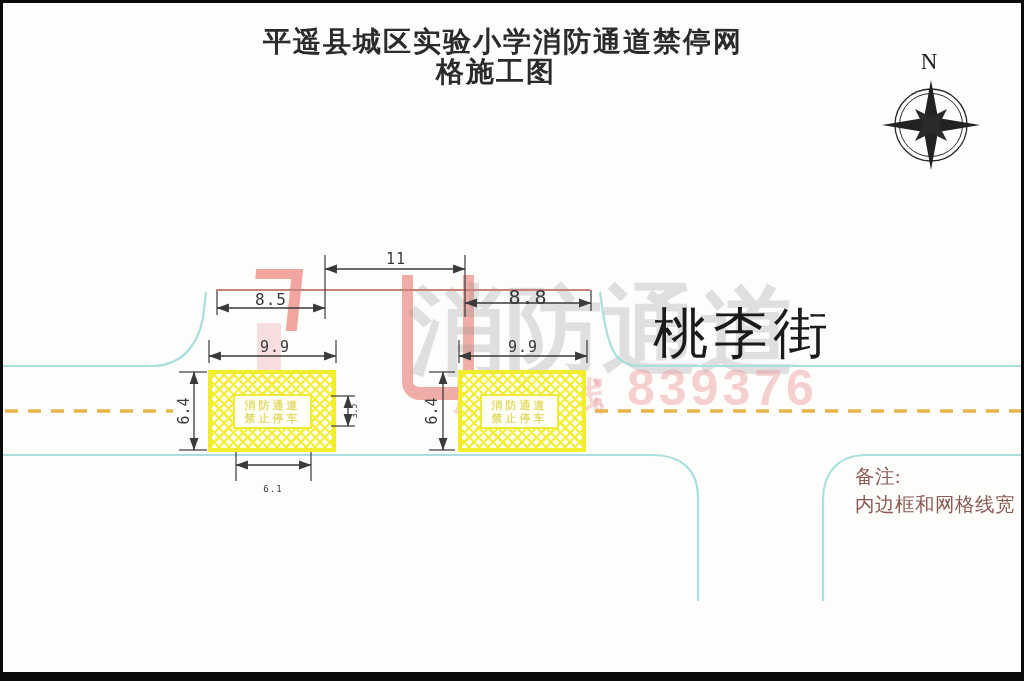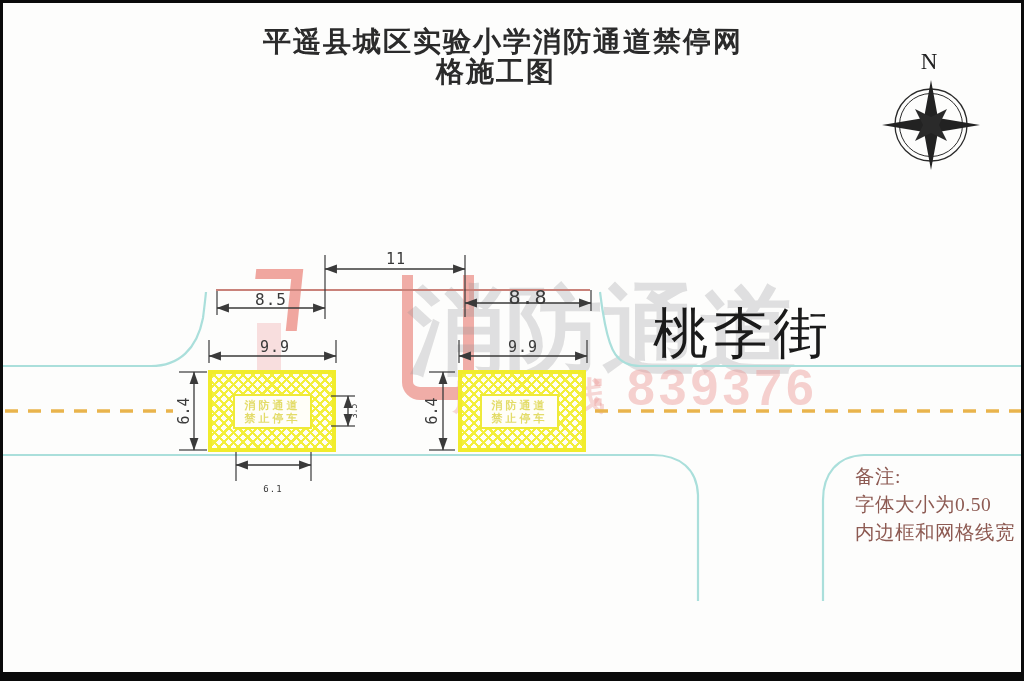--- a/index.html
+++ b/index.html
@@ -162,20 +162,19 @@
     <div class="lbl ctr dim" style="left:525px;top:282px;font-size:20px;">8.8</div>
     <div class="lbl ctr dim" style="left:272px;top:335px;">9.9</div>
     <div class="lbl ctr dim" style="left:520px;top:335px;">9.9</div>
     <div class="vdim" style="left:181px;top:408px;">6.4</div>
     <div class="vdim" style="left:429px;top:408px;">6.4</div>
     <div class="vdim" style="left:351px;top:408px;font-size:8px;">3.5</div>
     <div class="lbl ctr dim" style="left:270px;top:451px;font-size:9px;margin-top:30px;">6.1</div>
 
     <div id="notes">
       <div>备注:</div>
-      <div>字体大小为0.50</div>
       <div>内边框和网格线宽</div>
 
     </div>
   </div>
 
   <div id="bottom-border"></div>
 </div>
 
 </body></html>

